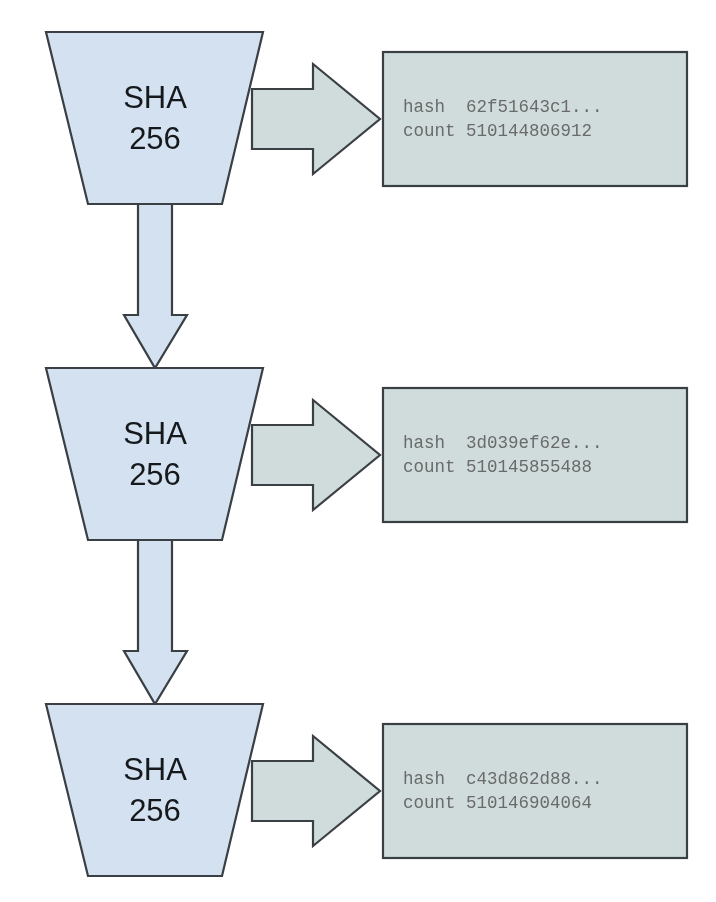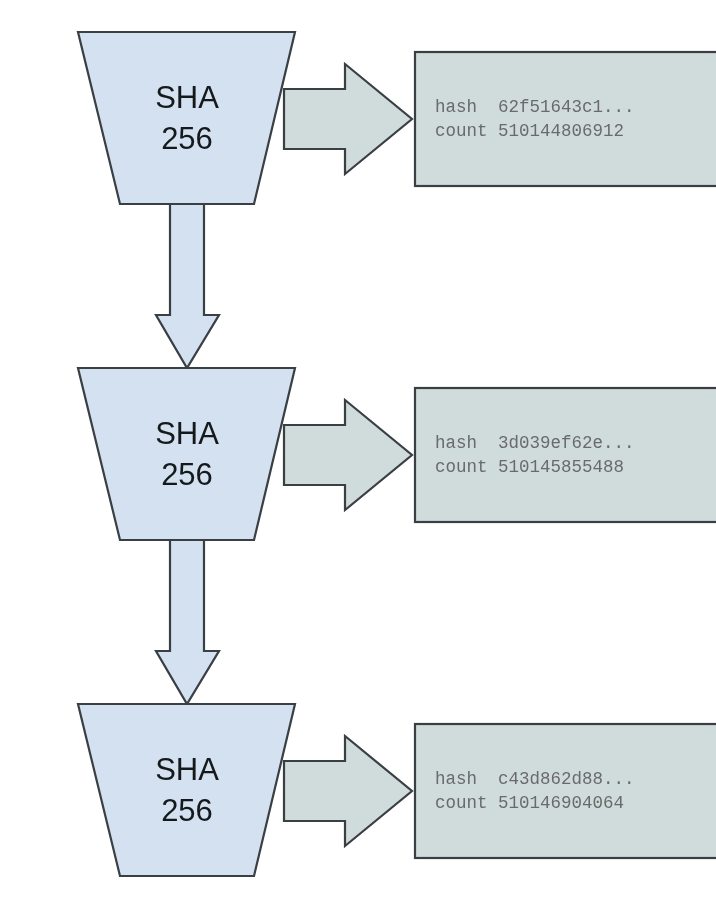--- a/index.html
+++ b/index.html
@@ -11,21 +11,20 @@
     width: 716px;
     height: 902px;
     overflow: hidden;
     font-family: "Liberation Sans", sans-serif;
   }
   #diagram-root {
     position: relative;
     width: 584px;
     height: 902px;
     background: #ffffff;
-    margin-left: 32px;
   }
   svg.canvas {
     position: absolute;
     inset: 0;
     width: 716px;
     height: 902px;
     display: block;
   }
   .shape-fill-blue {
     fill: #d3e1f0;

